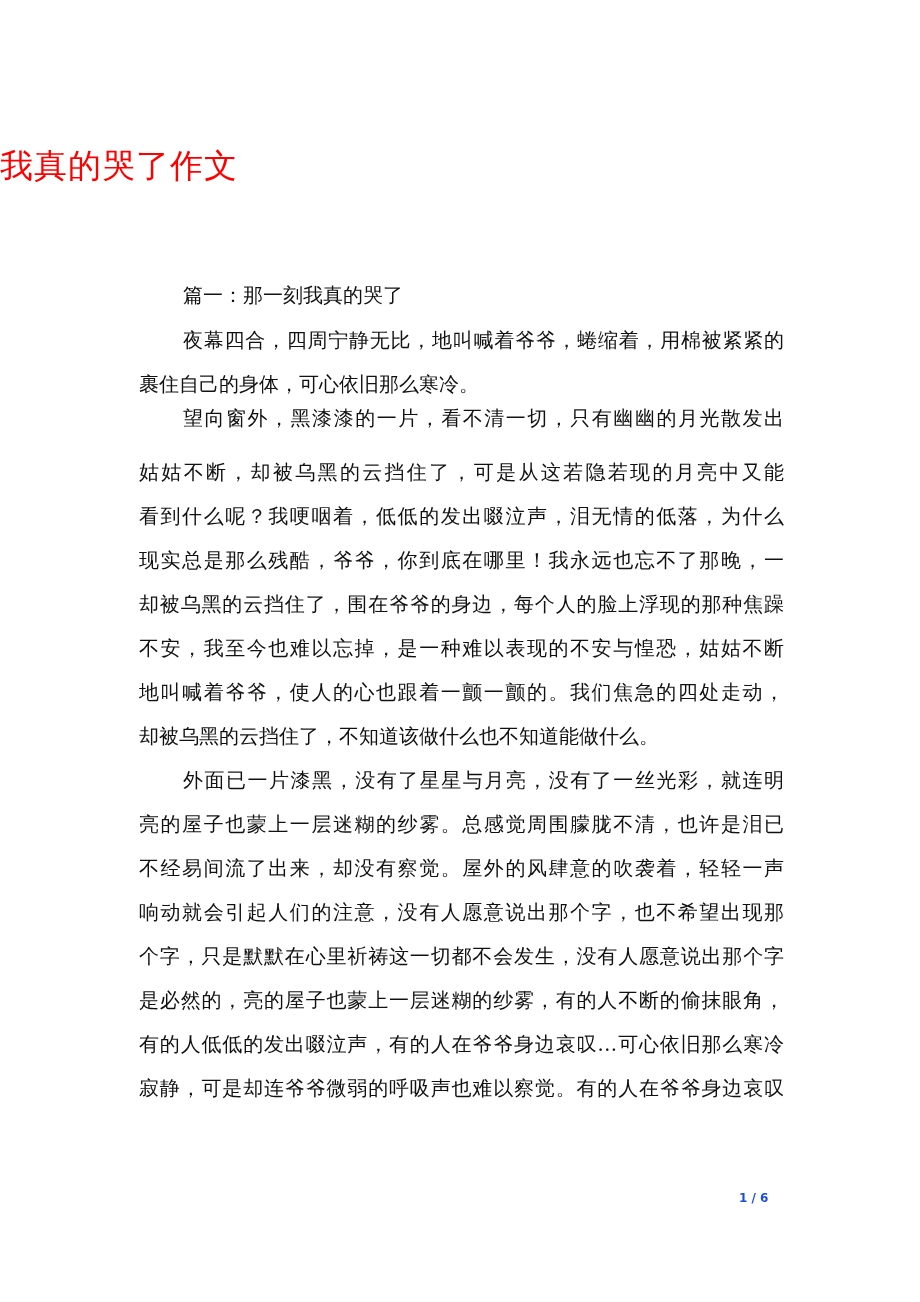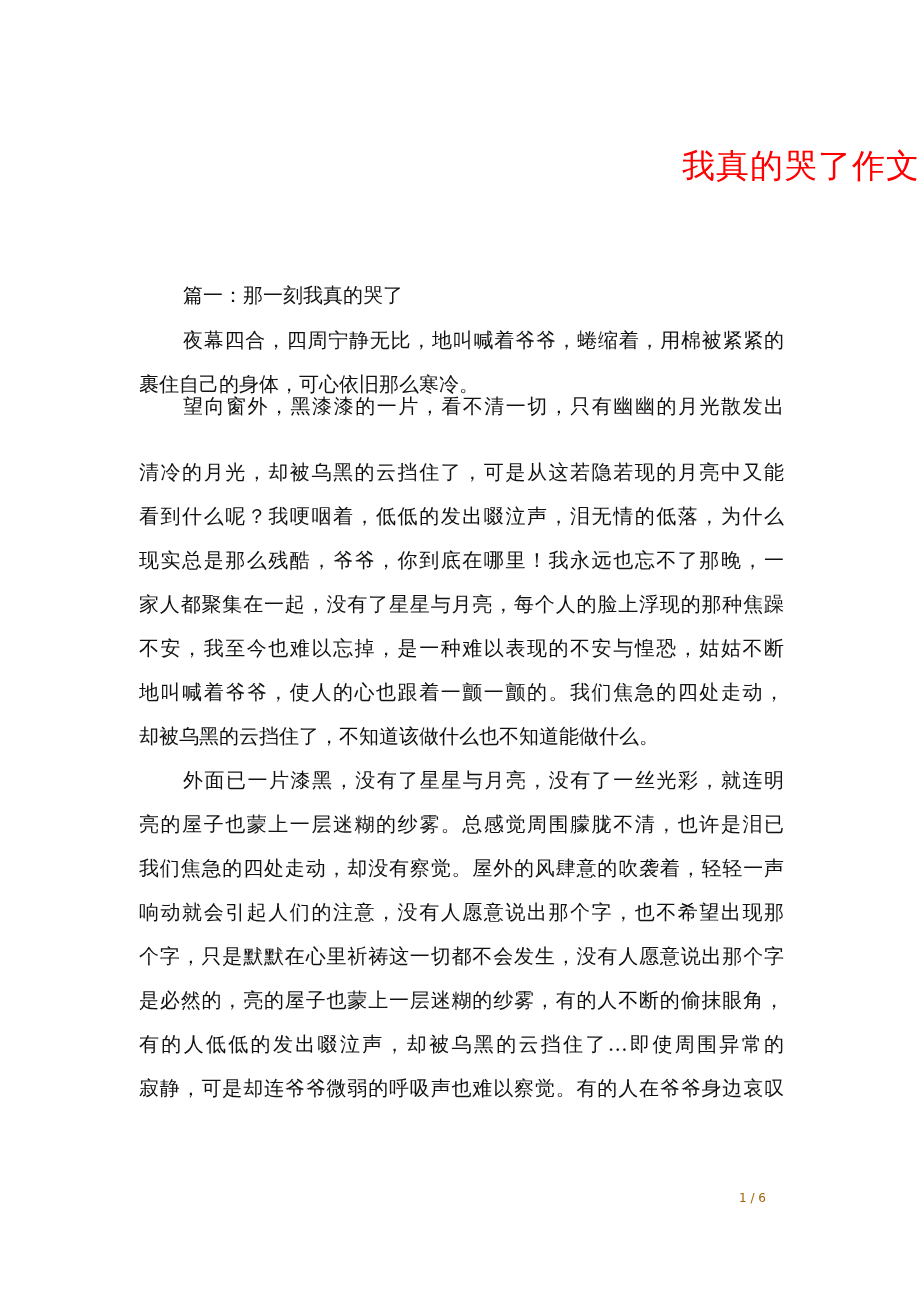--- a/index.html
+++ b/index.html
@@ -1,49 +1,49 @@
 <!DOCTYPE html>
 <html><head>
 <meta charset="utf-8">
 <style>
   html, body { margin:0; padding:0; background:#ffffff; }
   body { width:920px; height:1302px; position:relative; overflow:hidden;
          font-family: "DejaVu Serif", "Liberation Serif", serif; color:#111; }
-  .title { position:absolute; left:0; width:920px; top:144px; text-align:right;
+  .title { position:absolute; left:0; width:920px; top:144px; text-align:left;
            font-size:33px; color:#ff0000; letter-spacing:1px; line-height:44px; }
   .line { position:absolute; left:139px; width:645px; font-size:20px; line-height:30px;
           white-space:nowrap; text-align:justify; text-align-last:justify; letter-spacing:0px; }
   .line.last { text-align-last:left; }
   .indent { left:183px; width:601px; }
   .pagenum { position:absolute; left:739px; top:1191px; font-family:"DejaVu Sans", "Liberation Sans", sans-serif;
-             font-size:12px; font-weight:normal; color:#a16207; }
+             font-size:12px; font-weight:bold; color:#1d4ed8; }
 </style>
 </head>
 <body>
 
 <div>
   <div class="title">我真的哭了作文</div>
 
   <div class="line indent last" style="top:280px">篇一：那一刻我真的哭了</div>
 
   <div class="line indent" style="top:325px">夜幕四合，四周宁静无比，地叫喊着爷爷，蜷缩着，用棉被紧紧的</div>
   <div class="line last" style="top:369px">裹住自己的身体，可心依旧那么寒冷。</div>
 
-  <div class="line indent" style="top:391px">望向窗外，黑漆漆的一片，看不清一切，只有幽幽的月光散发出</div>
-  <div class="line" style="top:457px">清冷的月光，却被乌黑的云挡住了，可是从这若隐若现的月亮中又能</div>
+  <div class="line indent" style="top:403px">望向窗外，黑漆漆的一片，看不清一切，只有幽幽的月光散发出</div>
+  <div class="line" style="top:457px">姑姑不断，却被乌黑的云挡住了，可是从这若隐若现的月亮中又能</div>
   <div class="line" style="top:501px">看到什么呢？我哽咽着，低低的发出啜泣声，泪无情的低落，为什么</div>
   <div class="line" style="top:545px">现实总是那么残酷，爷爷，你到底在哪里！我永远也忘不了那晚，一</div>
-  <div class="line" style="top:589px">家人都聚集在一起，没有了星星与月亮，每个人的脸上浮现的那种焦躁</div>
+  <div class="line" style="top:589px">却被乌黑的云挡住了，围在爷爷的身边，每个人的脸上浮现的那种焦躁</div>
   <div class="line" style="top:633px">不安，我至今也难以忘掉，是一种难以表现的不安与惶恐，姑姑不断</div>
   <div class="line" style="top:677px">地叫喊着爷爷，使人的心也跟着一颤一颤的。我们焦急的四处走动，</div>
   <div class="line last" style="top:721px">却被乌黑的云挡住了，不知道该做什么也不知道能做什么。</div>
 
   <div class="line indent" style="top:765px">外面已一片漆黑，没有了星星与月亮，没有了一丝光彩，就连明</div>
   <div class="line" style="top:809px">亮的屋子也蒙上一层迷糊的纱雾。总感觉周围朦胧不清，也许是泪已</div>
-  <div class="line" style="top:853px">我们焦急的四处走动，却没有察觉。屋外的风肆意的吹袭着，轻轻一声</div>
+  <div class="line" style="top:853px">不经易间流了出来，却没有察觉。屋外的风肆意的吹袭着，轻轻一声</div>
   <div class="line" style="top:897px">响动就会引起人们的注意，没有人愿意说出那个字，也不希望出现那</div>
   <div class="line" style="top:941px">个字，只是默默在心里祈祷这一切都不会发生，没有人愿意说出那个字</div>
   <div class="line" style="top:985px">是必然的，亮的屋子也蒙上一层迷糊的纱雾，有的人不断的偷抹眼角，</div>
-  <div class="line" style="top:1029px">有的人低低的发出啜泣声，却被乌黑的云挡住了…即使周围异常的</div>
+  <div class="line" style="top:1029px">有的人低低的发出啜泣声，有的人在爷爷身边哀叹…可心依旧那么寒冷</div>
   <div class="line" style="top:1073px">寂静，可是却连爷爷微弱的呼吸声也难以察觉。有的人在爷爷身边哀叹</div>
 
   <div class="pagenum">1 / 6</div>
 </div>
 
 </body></html>

